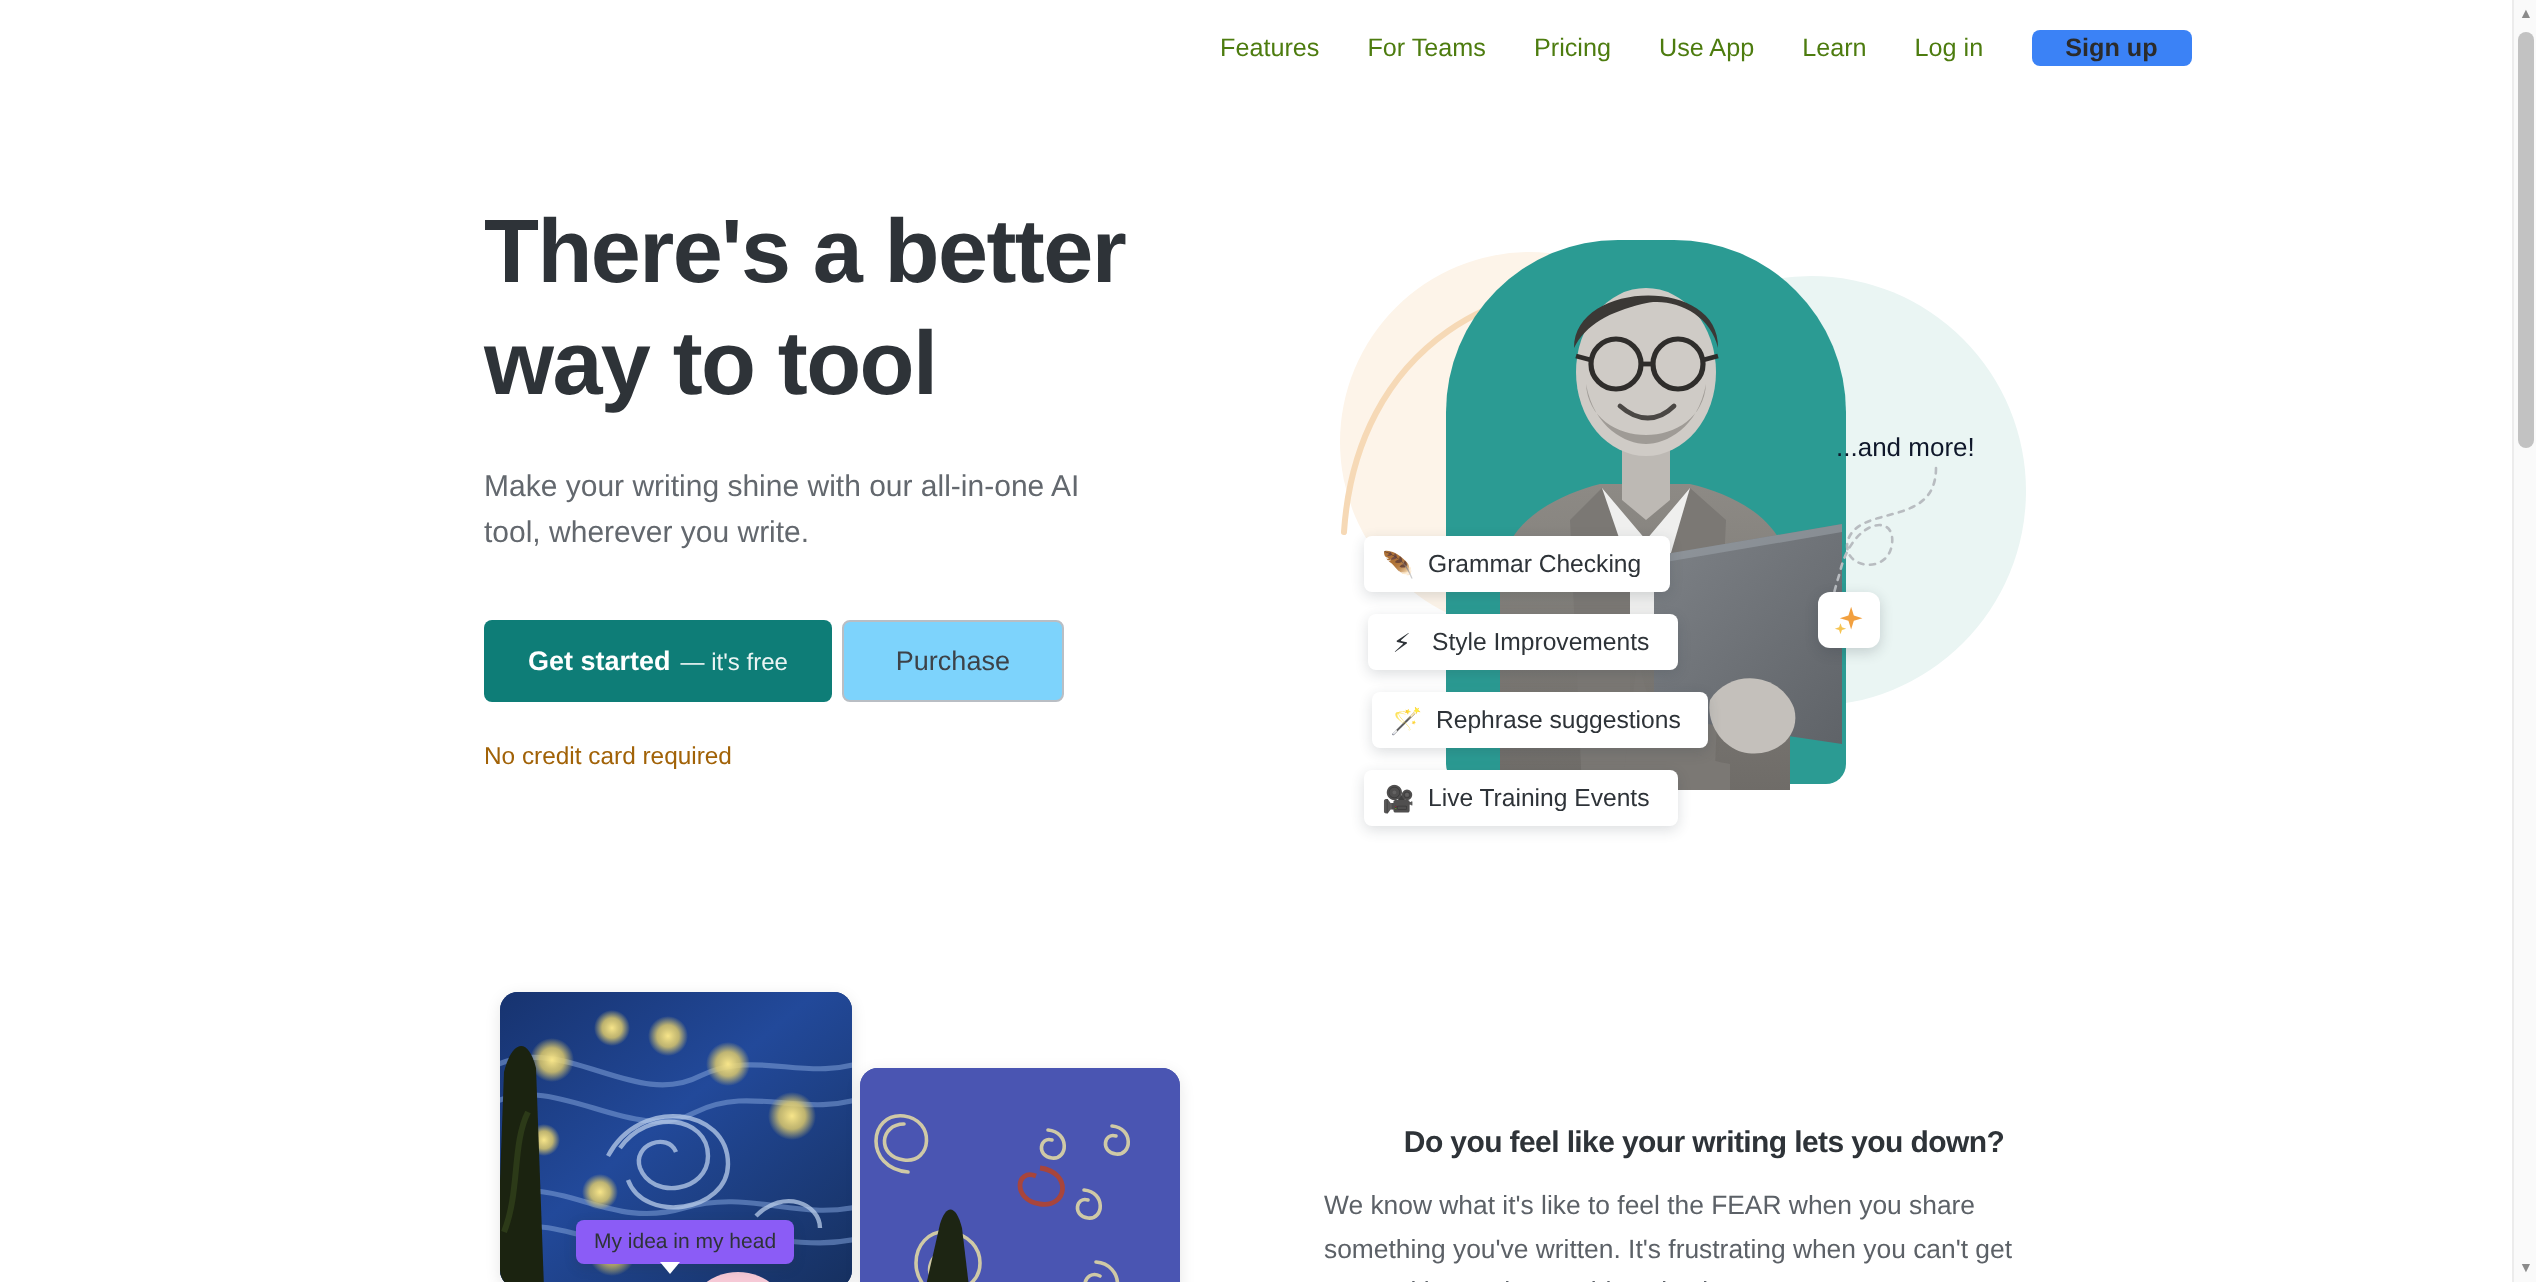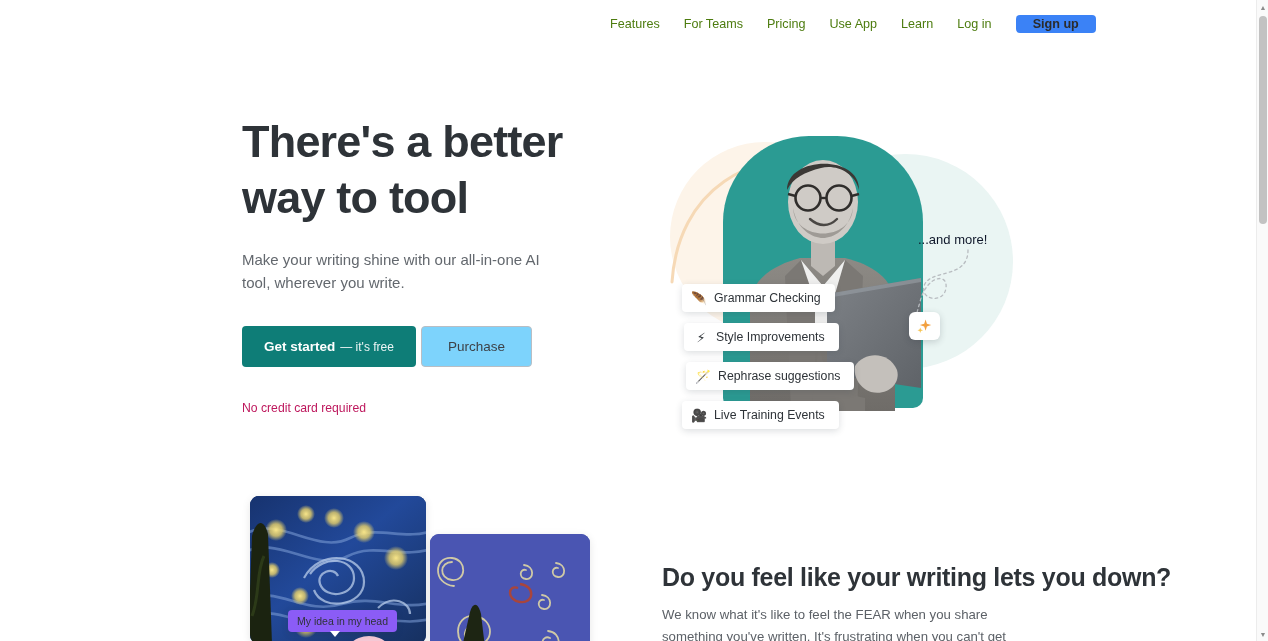--- a/index.html
+++ b/index.html
@@ -78,21 +78,21 @@
     border-radius: 4px;
     padding: 2px 17px;
     cursor: pointer;
     white-space: nowrap;
     font-family: inherit;
   }
 
   
   .hero {
     position: absolute;
-    left: 0; top: 64px;
+    left: 0; top: 48px;
     width: 1256px; height: 420px;
   }
   .hero-copy {
     position: absolute;
     left: 242px; top: 50px;
     width: 400px;
   }
   .hero-title {
     font-size: 45px;
     line-height: 1.24;
@@ -134,23 +134,23 @@
     color: #3d4248;
     border: 1px solid #b9bec4;
     border-radius: 4px;
     padding: 12px 26px;
     font-size: 13.5px;
     cursor: pointer;
     font-family: inherit;
     white-space: nowrap;
   }
   .hero-note {
-    margin-top: 34px;
+    margin-top: 20px;
     font-size: 12.2px;
-    color: #be185d;
+    color: #a16207;
   }
 
   
   .hero-art {
     position: absolute;
     left: 660px; top: 50px;
     width: 360px; height: 340px;
   }
   .blob-cream {
     position: absolute;
@@ -286,21 +286,21 @@
     background: #f6c9d6;
     z-index: 8;
   }
 
   .section2-copy {
     position: absolute;
     left: 662px; top: 95px;
     width: 380px;
   }
   .s2-title {
-    font-size: 25px;
+    font-size: 15px;
     font-weight: bold;
     color: #2e3338;
     letter-spacing: -0.3px;
     white-space: nowrap;
     text-align: center;
   }
   .s2-body {
     margin-top: 12px;
     font-size: 13.2px;
     line-height: 1.64;

